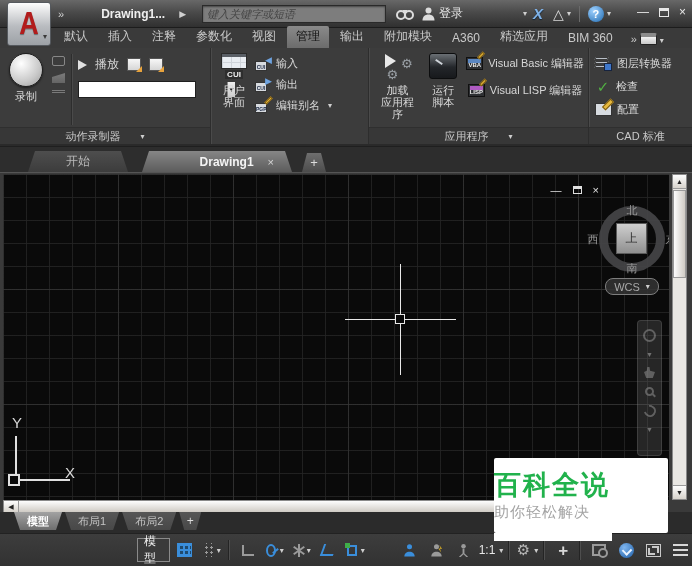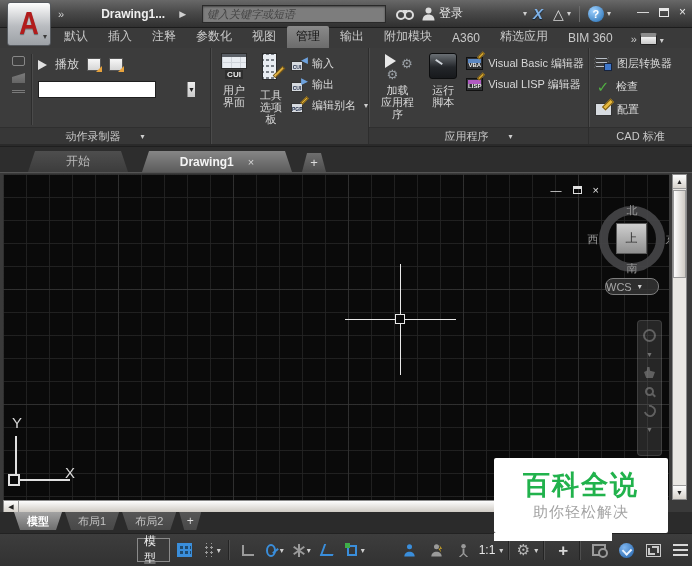--- a/index.html
+++ b/index.html
@@ -127,21 +127,21 @@
   .cfgicon{position:relative;width:17px;height:13px;flex:none;background:#d7dbe0;border:1px solid #333;}
   .cfgicon::after{content:"";position:absolute;width:10px;height:3px;background:#e8b93c;border:1px solid #7a5a14;
       transform:rotate(-45deg);right:-3px;top:-2px;}
 
   
   .ft{position:absolute;left:0;top:146px;width:692px;height:26px;background:#2d2d2d;
       display:flex;align-items:flex-end;font-size:12px;border-top:1px solid #1f1f1f;}
   .ftab{height:21px;display:flex;align-items:center;padding:0 18px;color:#b9b9b9;
       clip-path:polygon(7px 0,calc(100% - 7px) 0,100% 100%,0 100%);background:linear-gradient(#4e4e4e,#3c3c3c);margin-left:14px;}
   .ftab.start{margin-left:28px;width:100px;justify-content:center;}
-  .ftab.active{background:linear-gradient(#868686,#5c5c5c);color:#f4f4f4;font-weight:bold;width:150px;justify-content:center;}
+  .ftab.active{background:linear-gradient(#868686,#5c5c5c);color:#f4f4f4;font-weight:bold;width:150px;justify-content:flex-end;}
   .ftab .x{font-weight:normal;color:#d6d6d6;font-size:11px;margin-left:14px;}
   .ftnew{width:24px;height:19px;margin-left:10px;background:linear-gradient(#6e6e6e,#4c4c4c);
       clip-path:polygon(5px 0,calc(100% - 5px) 0,100% 100%,0 100%);color:#ddd;font-size:13px;
       display:flex;align-items:center;justify-content:center;}
 
   
   .ws{position:absolute;left:0;top:172px;width:692px;height:340px;background:#3a3a3a;border-top:1px solid #555;}
   .canvas{position:absolute;left:3px;top:1px;width:666px;height:326px;background-color:#0a0a0a;
       background-image:
         linear-gradient(rgba(60,60,60,.55) 1px,transparent 1px),
@@ -167,21 +167,21 @@
   .dwin .wb-restore{width:9px;height:8px;border-color:#e0e0e0;}
 
   .vcube{position:absolute;left:596px;top:32px;width:66px;height:66px;}
   .vc-ring{position:absolute;left:0;top:0;width:66px;height:66px;border-radius:50%;
       border:9px solid rgba(70,70,72,.9);}
   .vc-face{position:absolute;left:17px;top:17px;width:31px;height:31px;
       background:linear-gradient(#cfcfcf,#8f8f8f);border:1px solid #5a5a5a;color:#333;font-size:12px;
       display:flex;align-items:center;justify-content:center;}
   .vc-lab{position:absolute;color:#9a9a9a;font-size:11px;transform:translate(-50%,-50%);}
   .wcs{position:absolute;left:602px;top:104px;width:54px;height:17px;border:1px solid #7d7d7d;border-radius:8px;
-      background:rgba(52,52,52,.85);color:#a8a8a8;font-size:11px;display:flex;align-items:center;gap:3px;}
+      background:rgba(52,52,52,.85);color:#a8a8a8;font-size:11px;display:flex;align-items:center;justify-content:center;gap:3px;}
   .navbar{position:absolute;left:634px;top:146px;width:25px;height:136px;background:rgba(110,110,110,.28);
       border:1px solid rgba(140,140,140,.25);border-radius:4px;display:flex;flex-direction:column;align-items:center;
       padding-top:8px;gap:9px;}
   .nb{opacity:.5;}
   .nb-wheel{width:13px;height:13px;border:2px solid #9a9a9a;border-radius:50%;}
   .nb-chev{font-size:7px;color:#bbb;}
   .nb-hand{width:11px;height:11px;background:#9a9a9a;clip-path:polygon(20% 100%,0 45%,25% 35%,30% 0,50% 0,55% 35%,100% 45%,80% 100%);}
   .nb-orbit{width:12px;height:12px;border:2px solid #9a9a9a;border-radius:50%;border-left-color:transparent;transform:rotate(35deg);}
   .nb-zoom{width:9px;height:9px;border:2px solid #9a9a9a;border-radius:50%;position:relative;}
   .nb-zoom::after{content:"";position:absolute;width:5px;height:2px;background:#9a9a9a;transform:rotate(45deg);right:-4px;bottom:-2px;}
@@ -191,21 +191,21 @@
   .ch-box{position:absolute;left:392px;top:140px;width:10px;height:10px;border:1px solid #e8e8e8;background:#0a0a0a;}
 
   .ucs-y{position:absolute;left:9px;top:240px;color:#d8d8d8;font-size:15px;}
   .ucs-vl{position:absolute;left:12px;top:262px;width:2px;height:40px;background:#e0e0e0;}
   .ucs-o{position:absolute;left:5px;top:300px;width:12px;height:12px;border:2px solid #e0e0e0;background:transparent;}
   .ucs-hl{position:absolute;left:17px;top:305px;width:50px;height:2px;background:#e0e0e0;}
   .ucs-x{position:absolute;left:62px;top:290px;color:#d8d8d8;font-size:15px;}
 
   
   .wm{position:absolute;left:494px;top:458px;width:174px;height:75px;background:#fff;z-index:50;
-      display:flex;flex-direction:column;align-items:center;justify-content:center;border-radius:2px;}
+      display:flex;flex-direction:column;justify-content:center;border-radius:2px;}
   .wm-strip{position:absolute;left:494px;top:533px;width:118px;height:8px;background:#fff;z-index:50;}
   .wm-title{color:#21b24c;font-size:27px;font-weight:bold;letter-spacing:2px;line-height:30px;}
   .wm-sub{color:#a3a3a3;font-size:15px;margin-top:3px;letter-spacing:1px;}
 
   
   .lt{position:absolute;left:0;top:512px;width:692px;height:21px;background:#2b2b2b;display:flex;align-items:flex-start;font-size:11px;}
   .ltab{height:18px;padding:0 13px;display:flex;align-items:center;color:#c4c4c4;
       clip-path:polygon(0 0,100% 0,calc(100% - 6px) 100%,6px 100%);background:linear-gradient(#565656,#484848);margin-left:3px;}
   .ltab.first{margin-left:14px;}
   .ltab.active{background:linear-gradient(#a2a2a2,#6e6e6e);color:#fff;font-weight:bold;}
@@ -309,20 +309,24 @@
     <span class="tab">BIM 360</span>
     <span class="ovf">»</span>
     <span class="paneltoggle"></span>
     <span class="pt-chev">▾</span>
   </div>
 
   <div class="rb">
 
     <div class="panel" style="width:210px">
       <div class="pbody">
+        <div class="bigbtn">
+          <span class="rec-circle"></span>
+          <span class="cap">录制</span>
+        </div>
         <div class="minicol">
           <span class="mini mi-msg"></span>
           <span class="mini mi-hand"></span>
           <span class="mini mi-pause"></span>
         </div>
         <div class="vseparator"></div>
         <div style="display:flex;flex-direction:column;padding-top:4px;">
           <div class="playrow">
             <span class="playtri"></span>
             <span>播放</span>
@@ -344,30 +348,20 @@
     <div class="panel" style="width:158px">
       <div class="pbody" style="gap:4px;">
         <div class="bigbtn">
           <span class="cuiicon">
             <span class="cuigrid"></span>
             <span class="cuitag">CUI</span>
           </span>
           <span class="cap">
             <span>用户</span><br>
             <span>界面</span>
-          </span>
-        </div>
-        <div class="bigbtn">
-          <span class="palicon">
-            <span class="palcol"></span>
-              <span class="pencil"></span>
-          </span>
-          <span class="cap" style="margin-top:8px;">
-            <span>工具</span><br>
-            <span>选项板</span>
           </span>
         </div>
         <div style="display:flex;flex-direction:column;gap:2px;padding-top:2px;">
           <div class="rowbtn">
             <span class="smicon">
               <span class="smi-base">CUI</span>
               <span class="smi-arrow-in">◀</span>
             </span>
             <span>输入</span>
           </div>
@@ -403,21 +397,21 @@
             <span>应用程序</span>
           </span>
         </div>
         <div class="bigbtn">
           <span class="scripticon"></span>
           <span class="cap" style="margin-top:5px;">
             <span>运行</span><br>
             <span>脚本</span>
           </span>
         </div>
-        <div style="display:flex;flex-direction:column;gap:2px;padding-top:2px;">
+        <div style="display:flex;flex-direction:column;gap:8px;padding-top:2px;align-items:center;">
           <div class="rowbtn">
             <span class="badge">
                 <span class="bpencil"></span>
                 <span>VBA</span>
               </span>
             <span>Visual Basic 编辑器</span>
           </div>
           <div class="rowbtn">
             <span class="badge lisp">
                 <span class="bpencil"></span>

